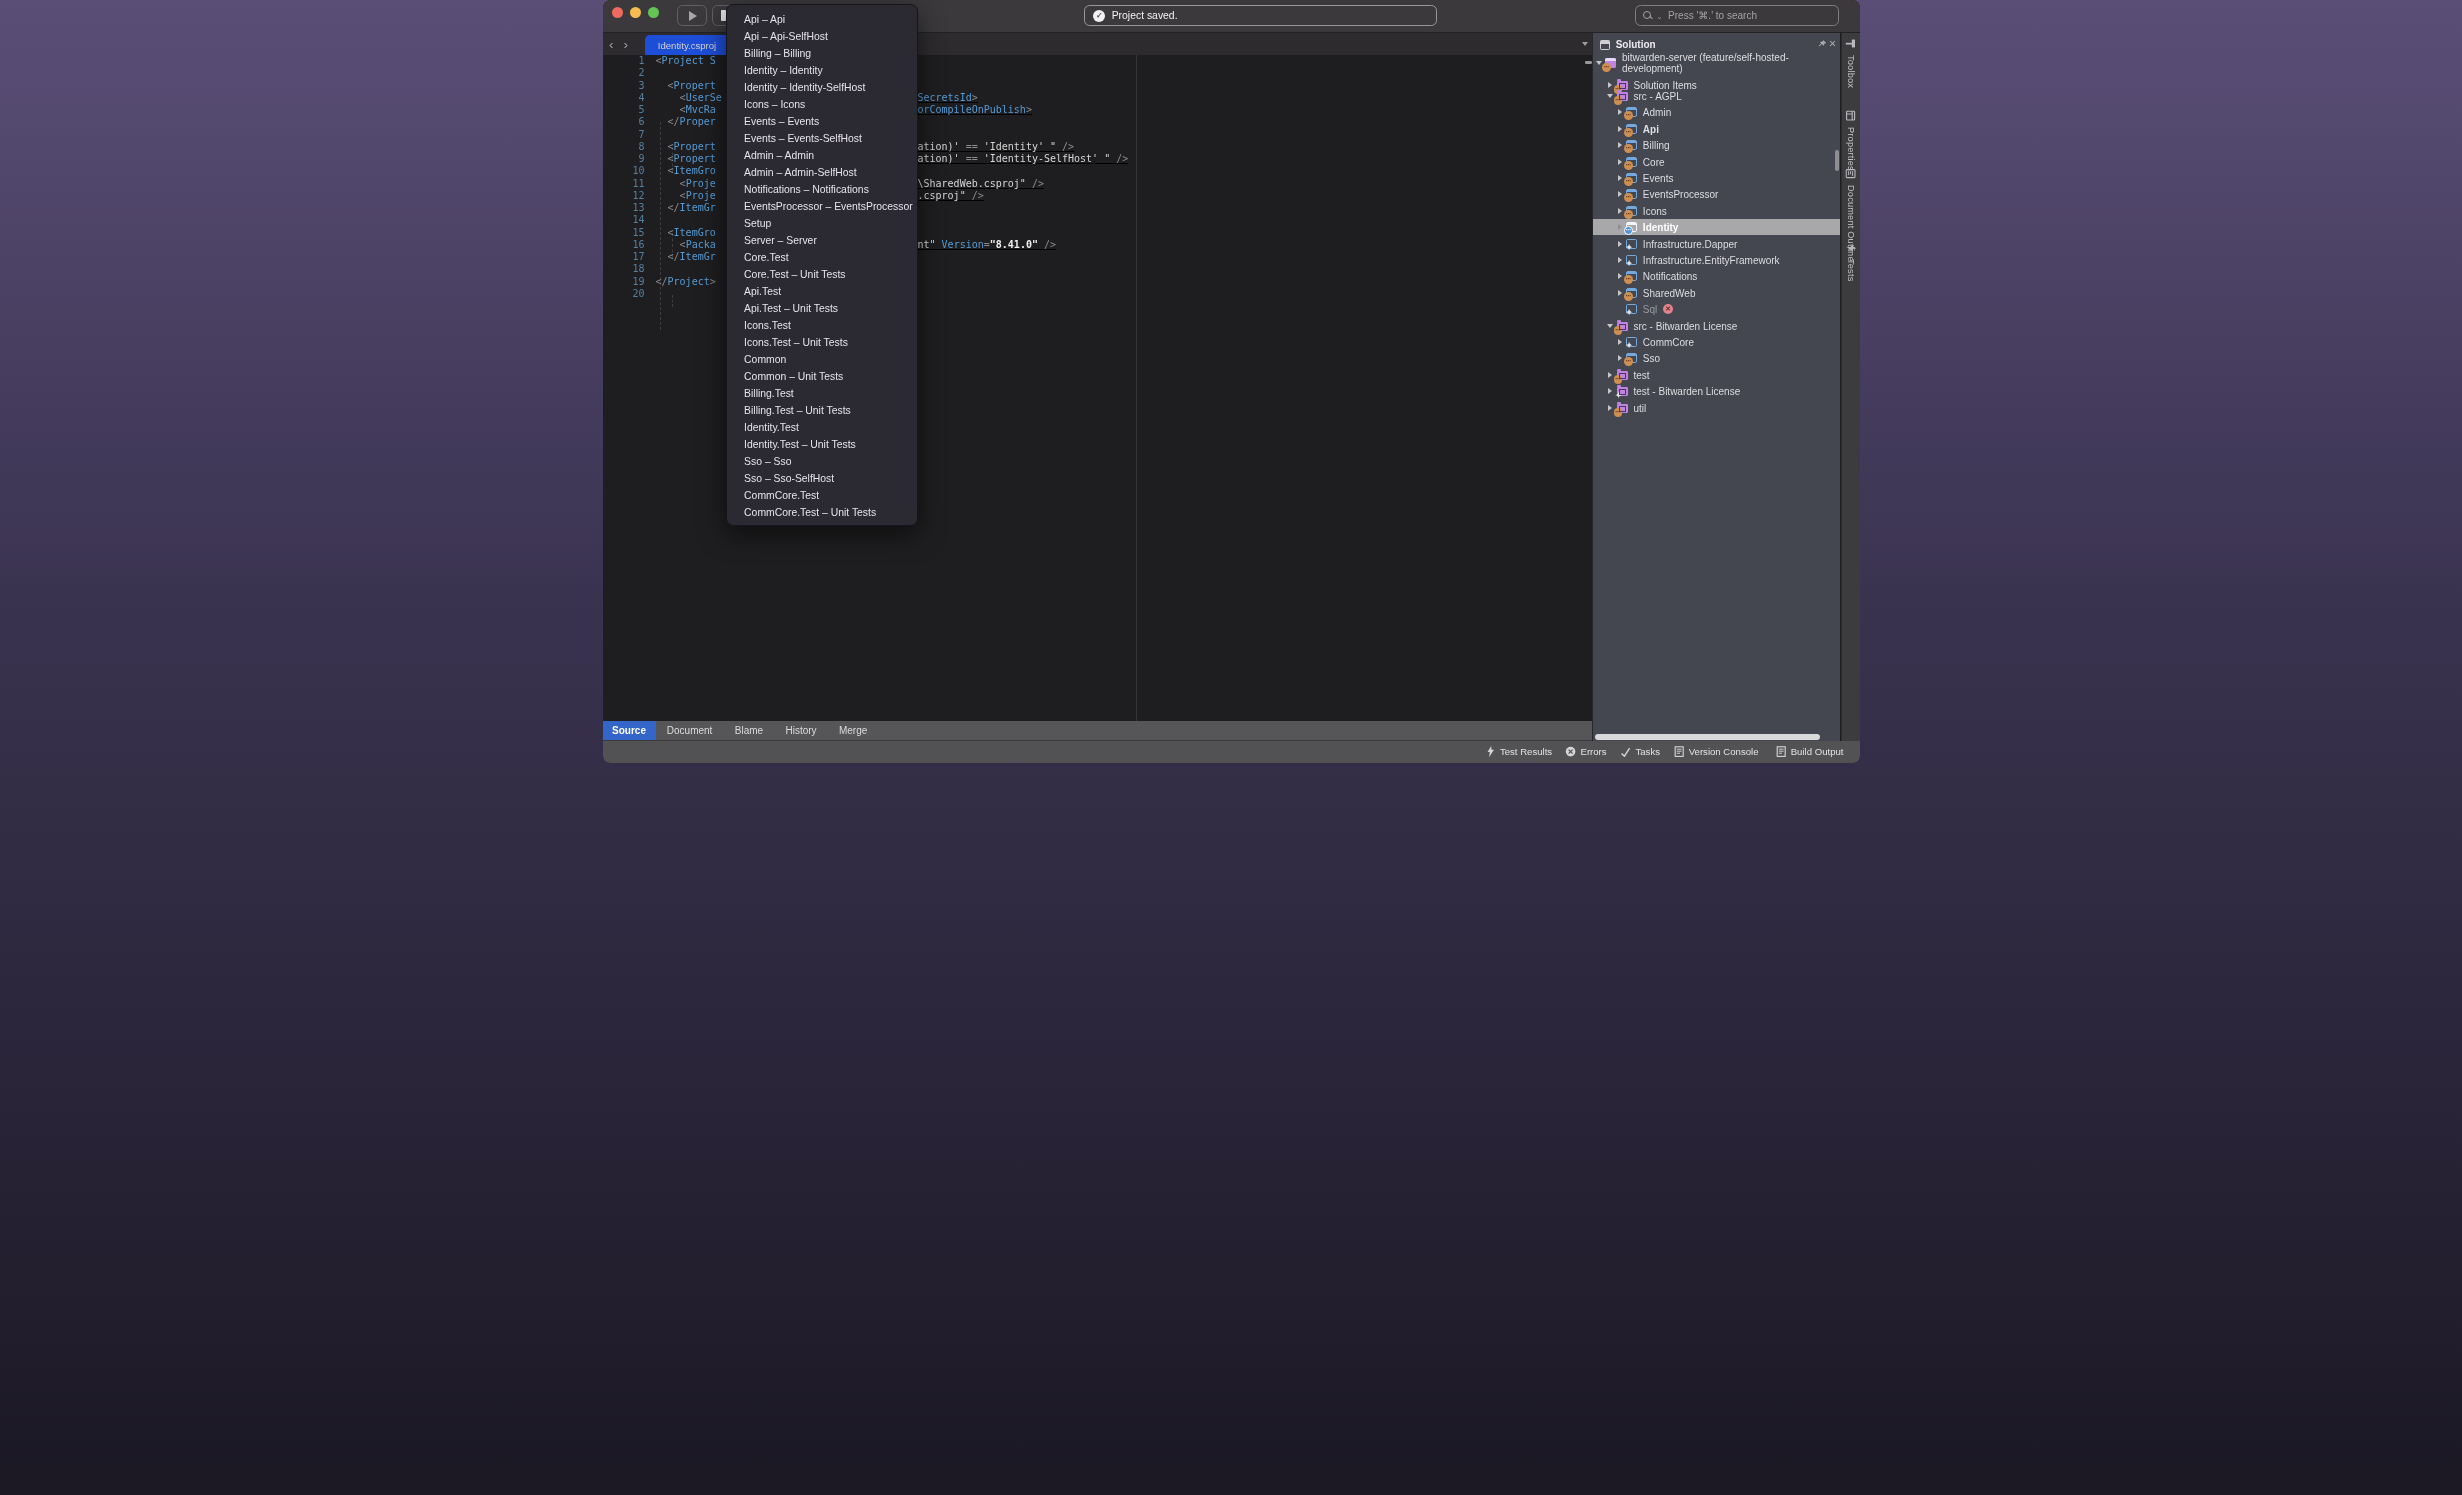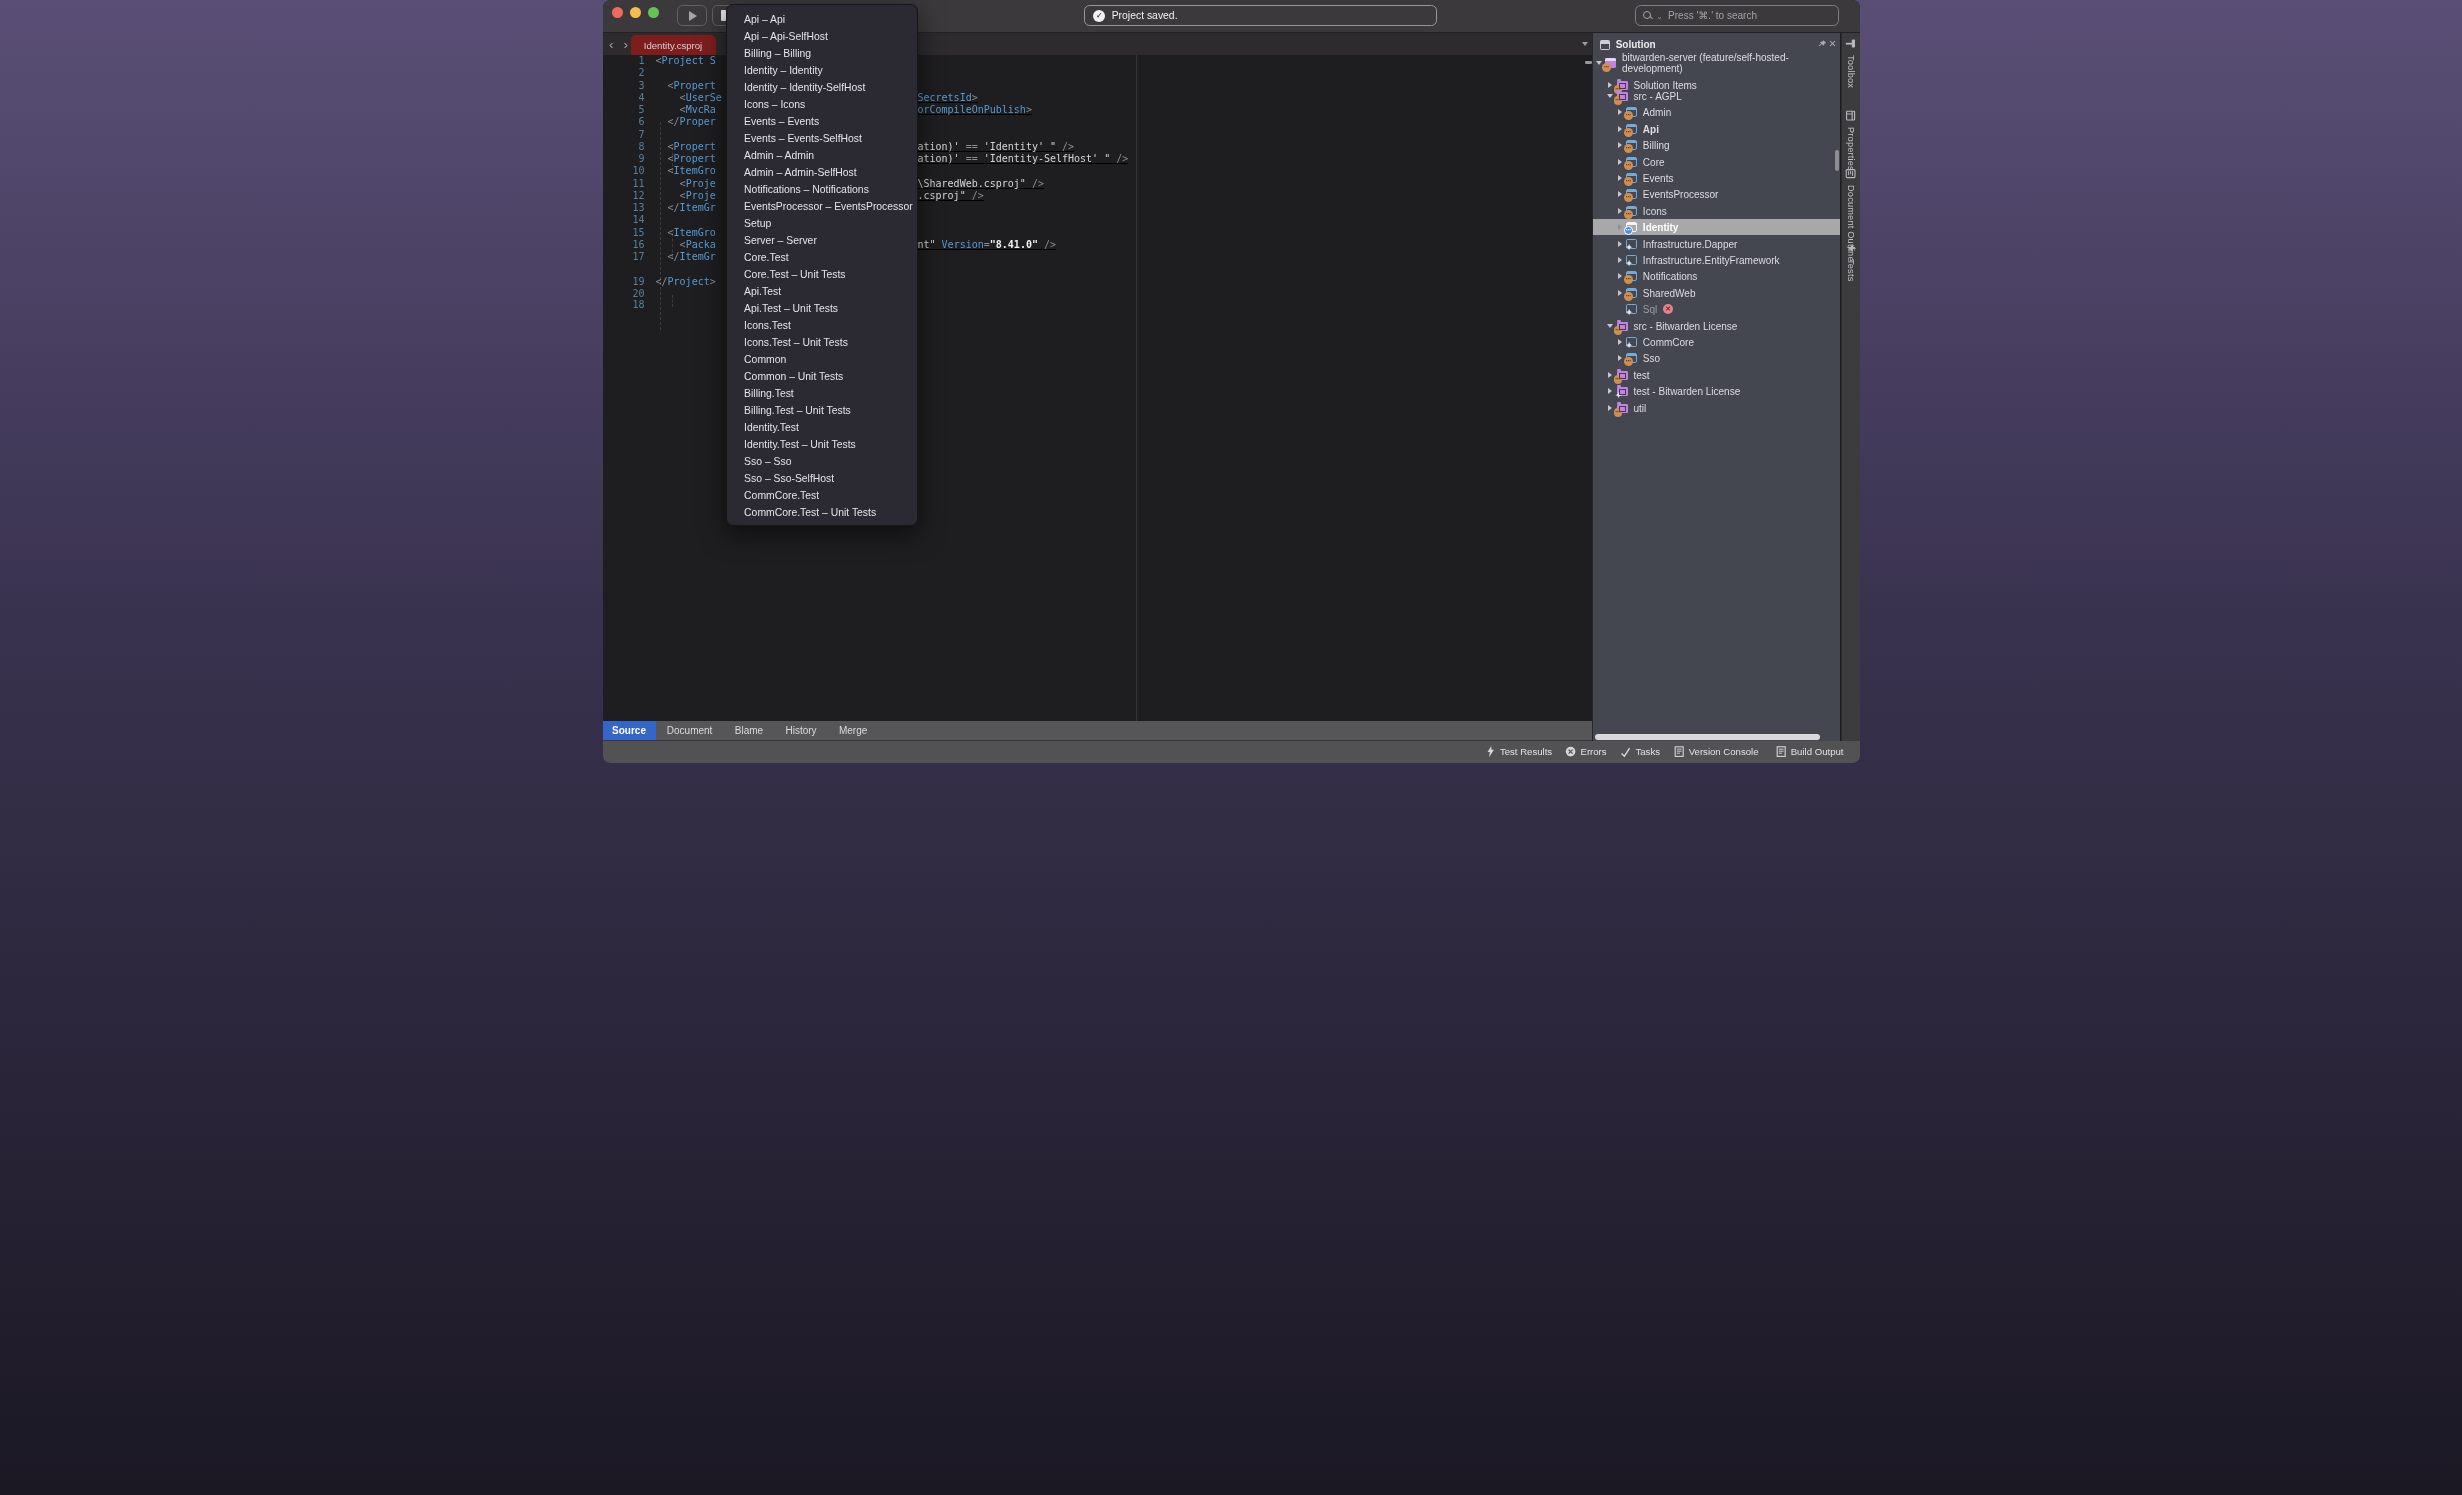--- a/index.html
+++ b/index.html
@@ -39,22 +39,22 @@
     border:1.3px solid #a3a2a6; border-radius:50%; }
   .mag::after { content:""; position:absolute; left:6.4px; top:7.2px; width:4px; height:1.3px;
     background:#a3a2a6; transform:rotate(45deg); }
   .mag-chev { font-size:7.2px; color:#a3a2a6; margin-left:0.8px; margin-top:2.4px; }
   .search-input { flex:1; background:transparent; border:none; outline:none;
     font-size:10px; color:#cfcfd3; padding-left:5.6px; font-family:"Liberation Sans",sans-serif; }
   .search-input::placeholder { color:#a3a2a6; opacity:1; }
   
   .tabbar { position:absolute; left:0; top:33px; width:989px; height:22.4px; background:#2d2b2e; }
   .nav-chev { position:absolute; top:1.6px; font-size:13.6px; color:#9e9da1; line-height:19px; }
-  .editor-tab { position:absolute; left:28px; top:2.4px; width:85px; height:20px;
-    background:#7f1d1d; border-radius:4.8px 4.8px 0 0; display:flex; align-items:center; justify-content:center;
+  .editor-tab { position:absolute; left:42px; top:2.4px; width:85px; height:20px;
+    background:#1d4ed8; border-radius:4.8px 4.8px 0 0; display:flex; align-items:center; justify-content:center;
     font-size:9.6px; color:#d4d2d6;text-align:right; }
   .tab-overflow { position:absolute; left:979px; top:8.8px; width:0; height:0;
     border-top:4px solid #9e9da1; border-left:3.2px solid transparent; border-right:3.2px solid transparent; }
   
   .editor { position:absolute; left:0; top:55px; width:989px; height:666px; background:#1e1d1f; overflow:hidden; }
   .ruler { position:absolute; left:533px; top:0; width:0.8px; height:100%; background:#343336; }
   .code-row { position:absolute; left:0; width:989px; height:12.3px;
     font-family:"DejaVu Sans Mono","Liberation Mono",monospace; font-size:10px; line-height:12.3px; white-space:pre; }
   .code-row .num { position:absolute; left:0; top:0; width:42px; text-align:right; color:#55809d; }
   .code-row .lfrag { position:absolute; left:53px; top:0; }
@@ -174,21 +174,21 @@
         <div class="code-row" style="top: 86px;"><span class="num">8</span><span class="lfrag"><span class="tok-s">  </span><span class="tok-p">&lt;</span><span class="tok-t">Propert</span></span><span class="rfrag"><span class="tok-s">ation)' </span><span class="tok-p">== </span><span class="tok-s">'Identity' " </span><span class="tok-p">/&gt;</span></span></div>
         <div class="code-row" style="top: 98px;"><span class="num">9</span><span class="lfrag"><span class="tok-s">  </span><span class="tok-p">&lt;</span><span class="tok-t">Propert</span></span><span class="rfrag"><span class="tok-s">ation)' </span><span class="tok-p">== </span><span class="tok-s">'Identity-SelfHost' " </span><span class="tok-p">/&gt;</span></span></div>
         <div class="code-row" style="top: 110px;"><span class="num">10</span><span class="lfrag"><span class="tok-s">  </span><span class="tok-p">&lt;</span><span class="tok-t">ItemGro</span></span></div>
         <div class="code-row" style="top: 123px;"><span class="num">11</span><span class="lfrag"><span class="tok-s">    </span><span class="tok-p">&lt;</span><span class="tok-t">Proje</span></span><span class="rfrag"><span class="tok-s">\SharedWeb.csproj" </span><span class="tok-p">/&gt;</span></span></div>
         <div class="code-row" style="top: 135px;"><span class="num">12</span><span class="lfrag"><span class="tok-s">    </span><span class="tok-p">&lt;</span><span class="tok-t">Proje</span></span><span class="rfrag"><span class="tok-s">.csproj" </span><span class="tok-p">/&gt;</span></span></div>
         <div class="code-row" style="top: 147px;"><span class="num">13</span><span class="lfrag"><span class="tok-s">  </span><span class="tok-p">&lt;/</span><span class="tok-t">ItemGr</span></span></div>
         <div class="code-row" style="top: 159px;"><span class="num">14</span></div>
         <div class="code-row" style="top: 172px;"><span class="num">15</span><span class="lfrag"><span class="tok-s">  </span><span class="tok-p">&lt;</span><span class="tok-t">ItemGro</span></span></div>
         <div class="code-row" style="top: 184px;"><span class="num">16</span><span class="lfrag"><span class="tok-s">    </span><span class="tok-p">&lt;</span><span class="tok-t">Packa</span></span><span class="rfrag"><span class="tok-s">nt" </span><span class="tok-t">Version</span><span class="tok-p">=</span><span class="tok-b">"8.41.0"</span><span class="tok-p"> /&gt;</span></span></div>
         <div class="code-row" style="top: 196px;"><span class="num">17</span><span class="lfrag"><span class="tok-s">  </span><span class="tok-p">&lt;/</span><span class="tok-t">ItemGr</span></span></div>
-        <div class="code-row" style="top: 208px; margin-top: 36px;"><span class="num">18</span></div>
+        <div class="code-row" style="top: 208px;"><span class="num">18</span></div>
         <div class="code-row" style="top: 221px; text-decoration: underline;"><span class="num">19</span><span class="lfrag"><span class="tok-p">&lt;/</span><span class="tok-t">Project</span><span class="tok-p">&gt;</span></span></div>
         <div class="code-row" style="top: 233px;"><span class="num">20</span></div>
       </div>
   </div>
 
   <div class="run-menu" id="run-menu">
       <div class="menu-item">Api – Api</div>
       <div class="menu-item">Api – Api-SelfHost</div>
       <div class="menu-item">Billing – Billing</div>
       <div class="menu-item">Identity – Identity</div>

